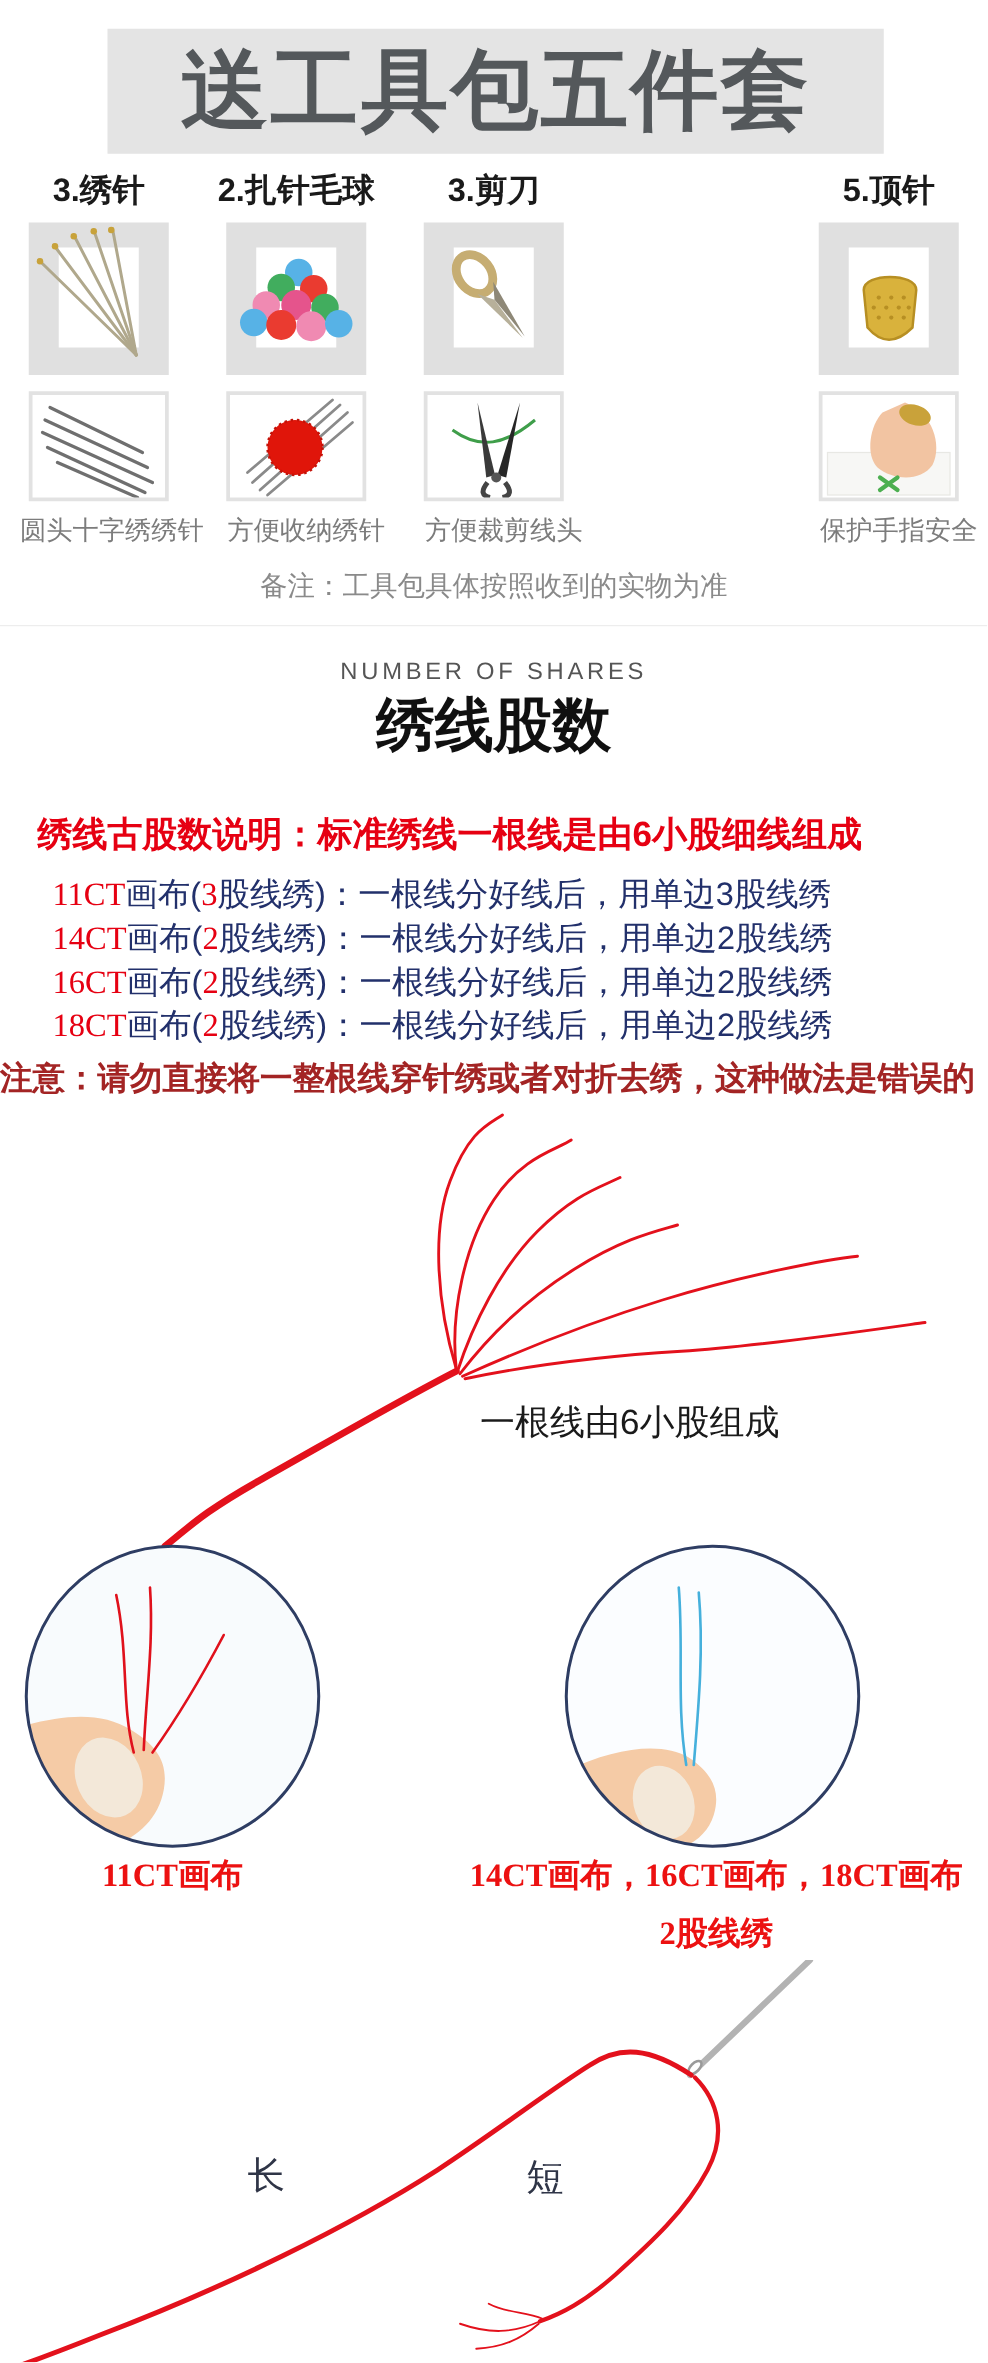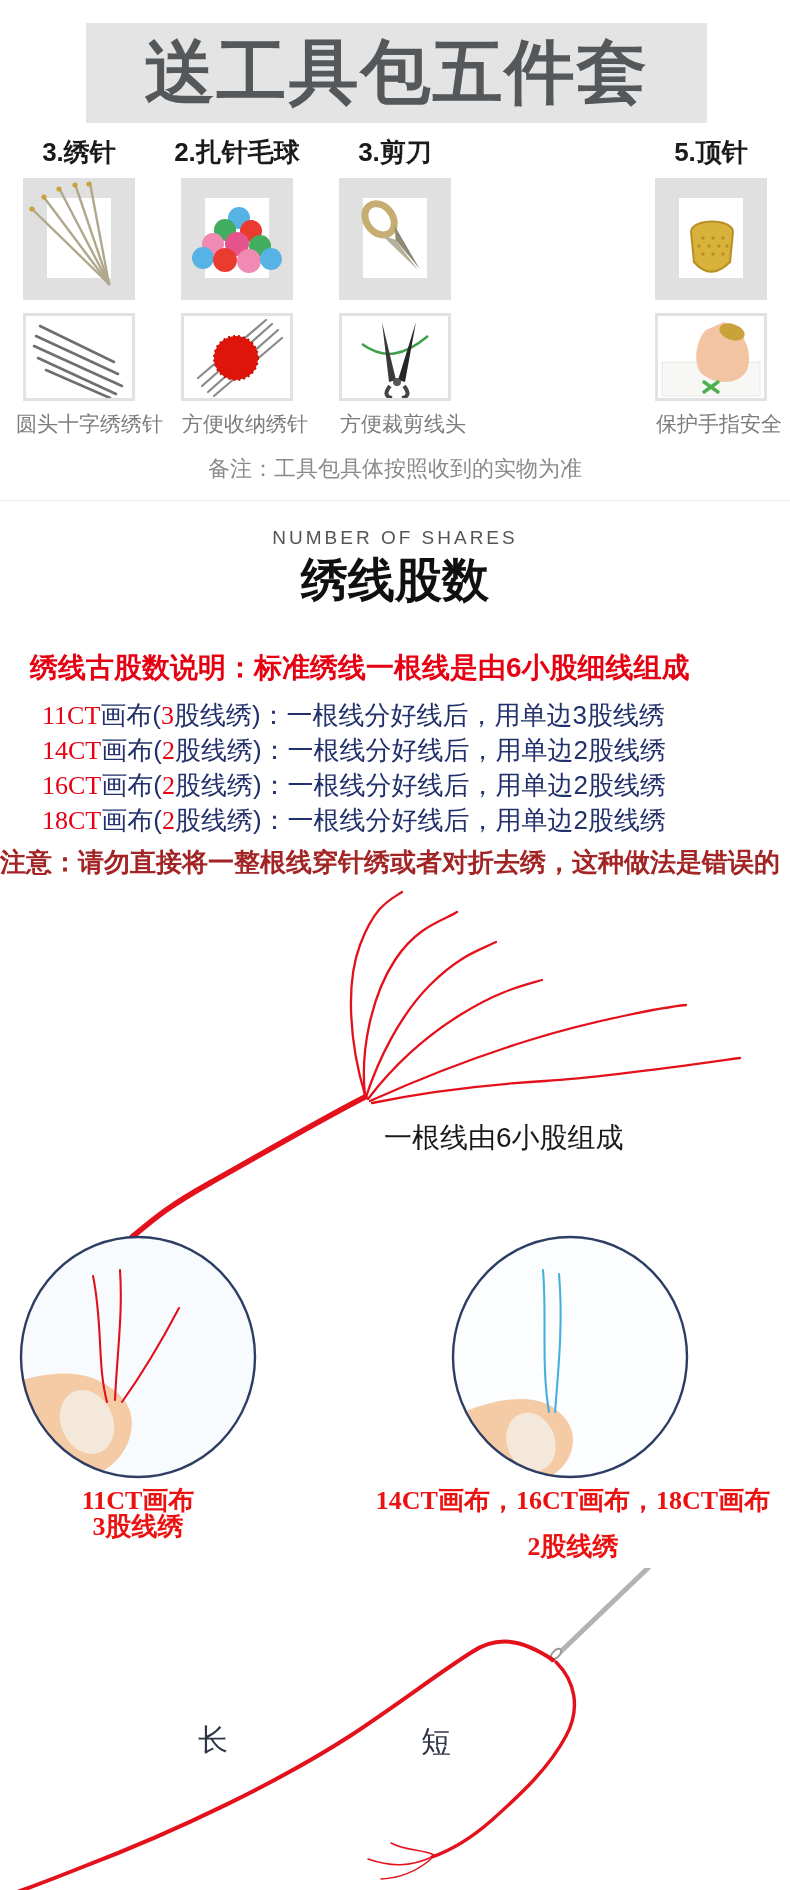--- a/index.html
+++ b/index.html
@@ -238,21 +238,20 @@
         <g fill="none" stroke="#45b0dc" stroke-width="2.1" stroke-linecap="round">
           <path d="M100,178 C92,130 98,85 94,36"></path>
           <path d="M106,178 C110,130 114,85 110,40"></path>
         </g>
       </g>
       <ellipse cx="121" cy="123" rx="117" ry="120" fill="none" stroke="#2e3d63" stroke-width="2.4"></ellipse>
     </svg>
   </div>
 
   <div class="abs cap serif cap-left1">11CT画布</div>
-  <div class="abs cap serif cap-left2">3股线绣</div>
   <div class="abs cap serif cap-right1">14CT画布，16CT画布，18CT画布</div>
   <div class="abs cap serif cap-right2">2股线绣</div>
 
   <svg class="abs" style="left:0;top:1568px;" width="790" height="322" viewBox="0 0 790 322">
     <line x1="648" y1="0" x2="552" y2="92" stroke="#b3b3b3" stroke-width="5" stroke-linecap="round"></line>
     <ellipse cx="556" cy="86" rx="3.4" ry="6.5" fill="#ffffff" stroke="#9a9a9a" stroke-width="2" transform="rotate(45 556 86)"></ellipse>
     <g fill="none" stroke="#e3111c" stroke-linecap="round">
       <path d="M553,92 C520,70 496,68 472,84 C440,104 400,135 350,168 C280,213 180,262 80,300 C50,312 18,324 -6,332" stroke-width="4"></path>
       <path d="M556,94 C575,113 581,140 566,168 C549,200 521,226 492,252 C467,274 449,283 432,289" stroke-width="3.4"></path>
       <g stroke-width="1.5">

